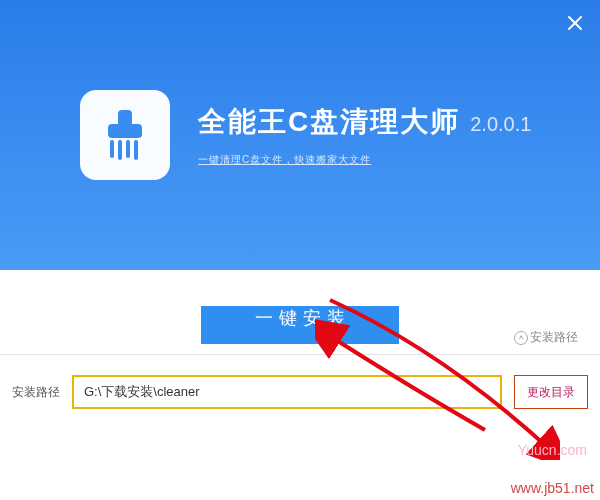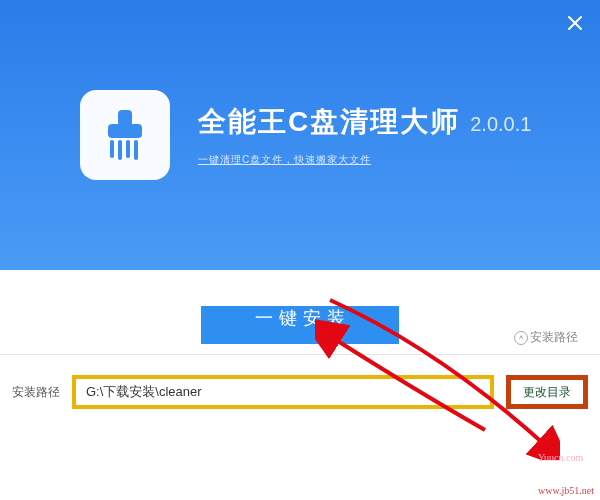--- a/index.html
+++ b/index.html
@@ -92,56 +92,56 @@
     .path-area {
       display: flex;
       align-items: center;
       padding: 20px 12px;
       gap: 12px;
     }
     .path-label { font-size: 12px; color: #555; flex-shrink: 0; }
     .path-input {
       flex: 1;
       height: 34px;
-      border: 4px solid #eab308;
+      border: 2px solid #eab308;
       padding: 0 10px;
       font-size: 13px;
       color: #333;
       outline: none;
     }
     .change-dir-btn {
       height: 34px;
       padding: 0 12px;
-      border: 5px solid #c2410c;
+      border: 1px solid #c2410c;
       background: #fff;
       font-size: 12px;
-      color: #14532d;
+      color: #be185d;
       cursor: pointer;
       white-space: nowrap;
     }
     .arrow1 {
       position: absolute;
       top: 310px; left: 315px;
       width: 180px; height: 130px;
       pointer-events: none;
     }
     .arrow2 {
       position: absolute;
       top: 290px; left: 320px;
       width: 240px; height: 170px;
       pointer-events: none;
     }
     .watermark {
       position: absolute;
       right: 6px;
       bottom: 3px;
-      font-size: 10px;
-      text-align: left;
+      font-size: 14px;
+      text-align: center;
       line-height: 1.2;
-      font-family: Liberation Serif, serif;
+      font-family: Liberation Sans, sans-serif;
     }
     .wm1 { color: #ffb3c6; }
     .wm2 { color: #d04848; margin-top: 21px; }
   </style>
 </head>
 <body>
 
 <div class="hero">
   <div class="close-btn">
     <svg width="16" height="16" viewBox="0 0 16 16">

